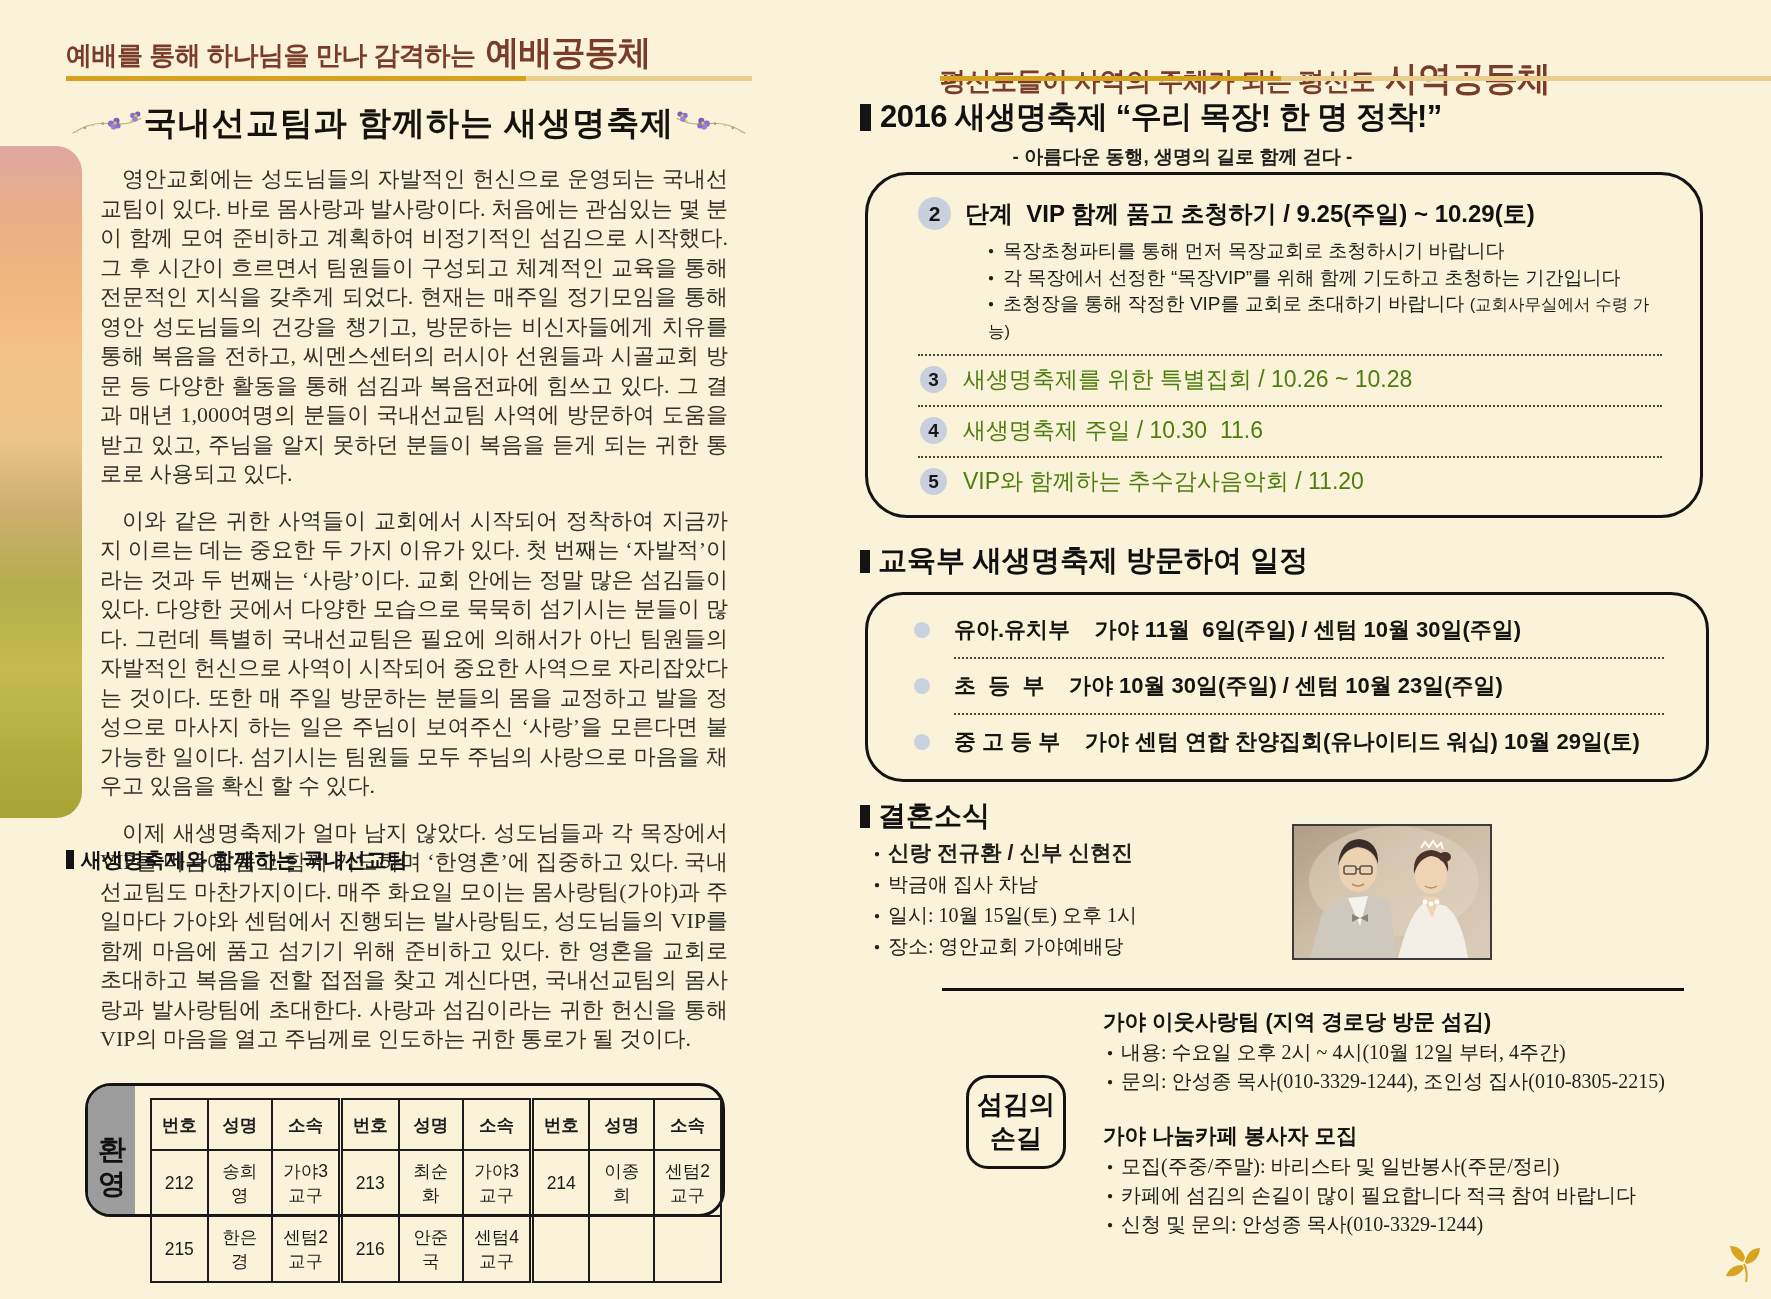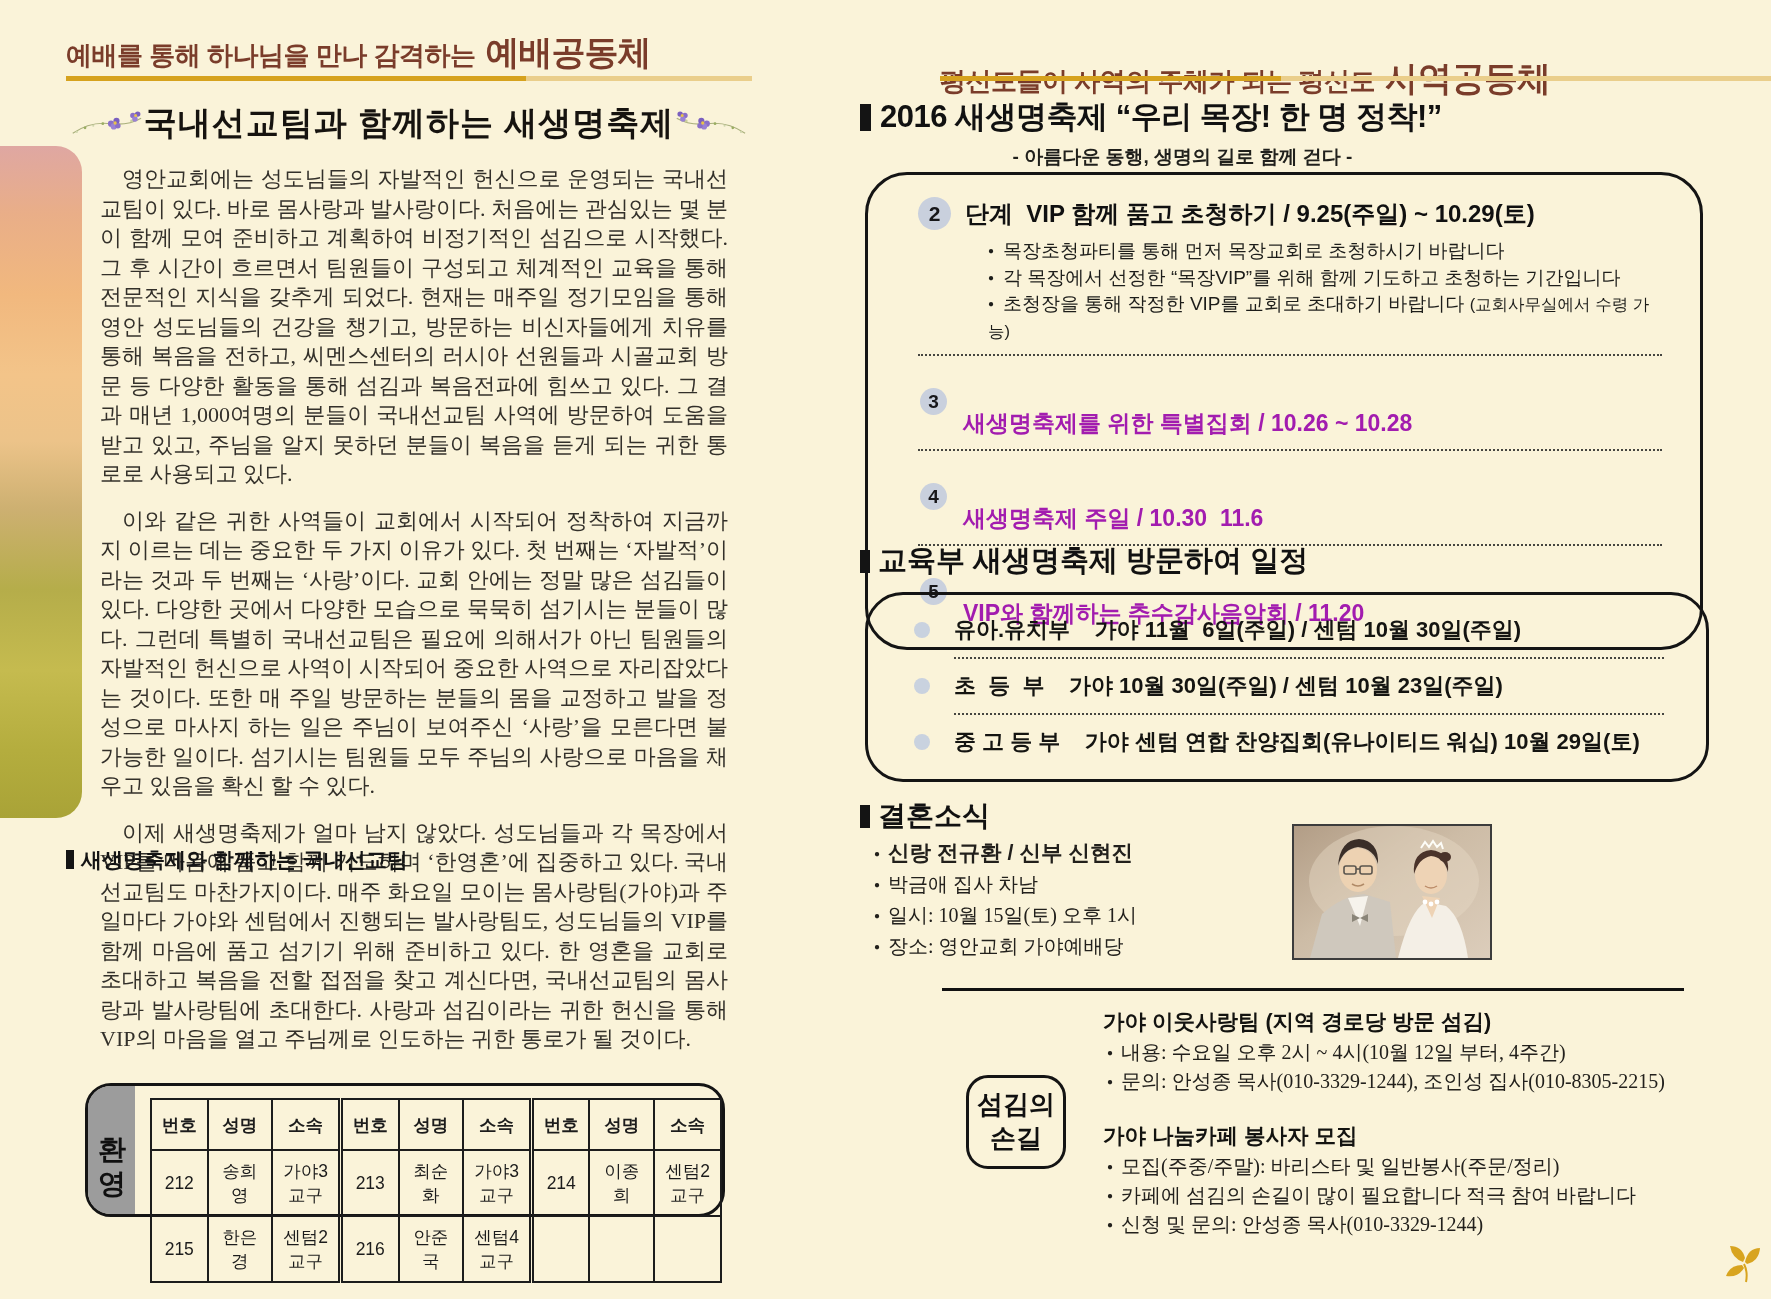--- a/index.html
+++ b/index.html
@@ -76,21 +76,21 @@
   .numc{border-radius:50%;background:#c9d0dd;color:#17171a;display:flex;align-items:center;justify-content:center;font-weight:bold;flex:0 0 auto;}
   .numc-big{width:33px;height:33px;font-size:21px;}
   .numc-sm{width:27px;height:27px;font-size:19px;}
   .step-title{font-size:24px;font-weight:bold;white-space:pre-wrap;color:#101010;}
   .step-bullets{margin:0 0 2px 70px;padding:0;list-style:none;}
   .step-bullets li{font-size:19px;line-height:26.5px;color:#1d1d1a;}
   .step-bullets li::before{content:"●";font-size:10px;margin-right:9px;vertical-align:3px;}
   .note-sm{font-size:16.5px;}
   .dotline{border-top:2px dotted #454540;height:0;margin-top:10px;}
   .step-row{display:flex;align-items:center;gap:16px;padding:8px 0 8px 2px;}
-  .row-title{font-size:23px;font-weight:bold;white-space:pre-wrap;color:#a21caf;margin-top:44px;}
+  .row-title{font-size:23px;font-weight:normal;white-space:pre-wrap;color:#4d7c0f;}
 
   .edu-title{display:flex;align-items:center;font-size:29px;font-weight:bold;color:#111;white-space:nowrap;}
   .box2{padding:8px 42px 10px 46px;border-radius:38px;}
   .edu-row{display:flex;align-items:center;gap:24px;padding:12px 0;}
   .edu-dot{width:16px;height:16px;border-radius:50%;background:#c9d2df;flex:0 0 auto;}
   .edu-text{font-size:22px;font-weight:bold;white-space:pre-wrap;color:#141411;}
   .dotline2{border-top:2px dotted #454540;height:0;margin-left:40px;}
 
   .wed-title{display:flex;align-items:center;font-size:28px;font-weight:bold;color:#111;}
   .wed-list{list-style:none;margin:0;padding:0;}

